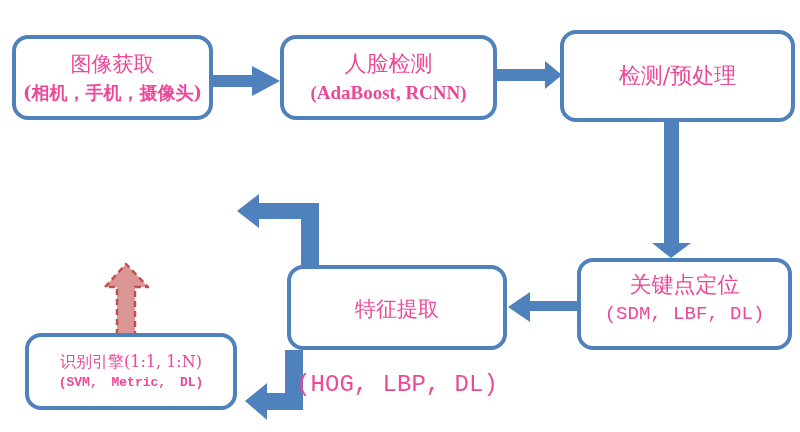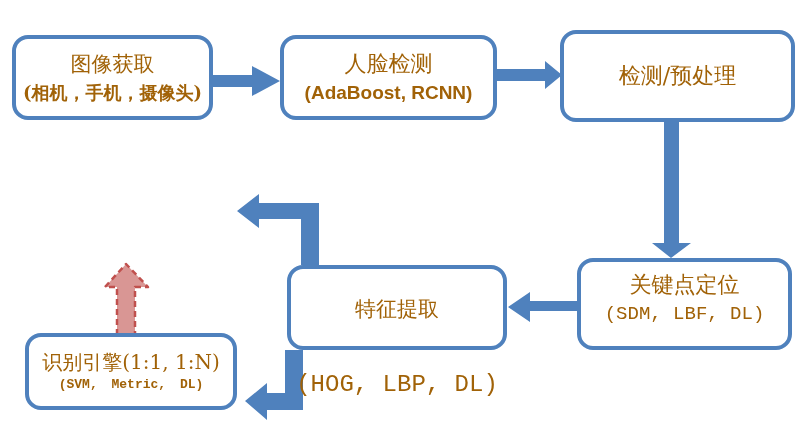--- a/index.html
+++ b/index.html
@@ -1,30 +1,30 @@
 <!DOCTYPE html>
 <html style="--box-border: #4f81bd;"><head>
 <meta charset="utf-8">
 <style>
   html,body { margin:0; padding:0; background:#fff; }
   #canvas {
     position:relative; width:800px; height:424px; background:#ffffff;
-    overflow:hidden; color:#a16207;
+    overflow:hidden; color:#ec4899;
   }
   #arrow-layer { position:absolute; left:0; top:0; width:800px; height:432px; }
   .box {
     position:absolute; box-sizing:border-box;
     border:4px solid var(--box-border,#4f81bd);
     border-radius:16px; background:#ffffff;
     display:flex; flex-direction:column; align-items:center; justify-content:center;
     text-align:center; line-height:1.4;
   }
   .serif { font-family:"DejaVu Serif","Liberation Serif",serif; }
   .mono  { font-family:"Liberation Mono","DejaVu Sans Mono",monospace; }
-  .sansb { font-family:Liberation Sans, sans-serif; font-weight:700; }
+  .sansb { font-family:Liberation Serif, serif; font-weight:700; }
 
   #box-image-acquisition { left:12px;  top:35px;  width:201px; height:85px; }
   #box-image-acquisition .l1 { font-size:21px; }
   #box-image-acquisition .l2 { font-size:18px; font-weight:700; }
 
   #box-face-detection { left:280px; top:35px; width:217px; height:85px; }
   #box-face-detection .l1 { font-size:22px; }
   #box-face-detection .l2 { font-size:19px; }
 
   #box-quality-liveness { left:560px; top:30px; width:235px; height:92px; }
@@ -35,21 +35,21 @@
   #box-landmark-localization .l2 { font-size:19px; }
 
   #box-feature-extraction { left:287px; top:265px; width:220px; height:85px; justify-content:flex-start; padding-top:26px; }
   #box-feature-extraction .l1 { font-size:21px; }
   #box-feature-extraction .l2 { font-size:24px;margin-top:44px; }
 
   #box-face-template-db { left:28px; top:192px; width:209px; height:70px; justify-content:flex-start; padding-top:9px; }
   #box-face-template-db .l1 { font-size:22px; }
 
   #box-recognition-engine { left:25px; top:333px; width:212px; height:77px; }
-  #box-recognition-engine .l1 { font-size:20px;text-align:right; }
+  #box-recognition-engine .l1 { font-size:16px;text-align:right; }
   #box-recognition-engine .l2 { font-size:13px; word-spacing:6px;font-weight:bold; }
 </style>
 </head>
 <body>
 
 <div id="canvas">
 
   <svg id="arrow-layer" viewBox="0 0 800 432" xmlns="http://www.w3.org/2000/svg">
     <polygon points="213,75 252,75 252,66 280,81 252,96 252,87 213,87" fill="#4f81bd"></polygon>
     <polygon points="497,69 545,69 545,61 562,75 545,89 545,81 497,81" fill="#4f81bd"></polygon>

